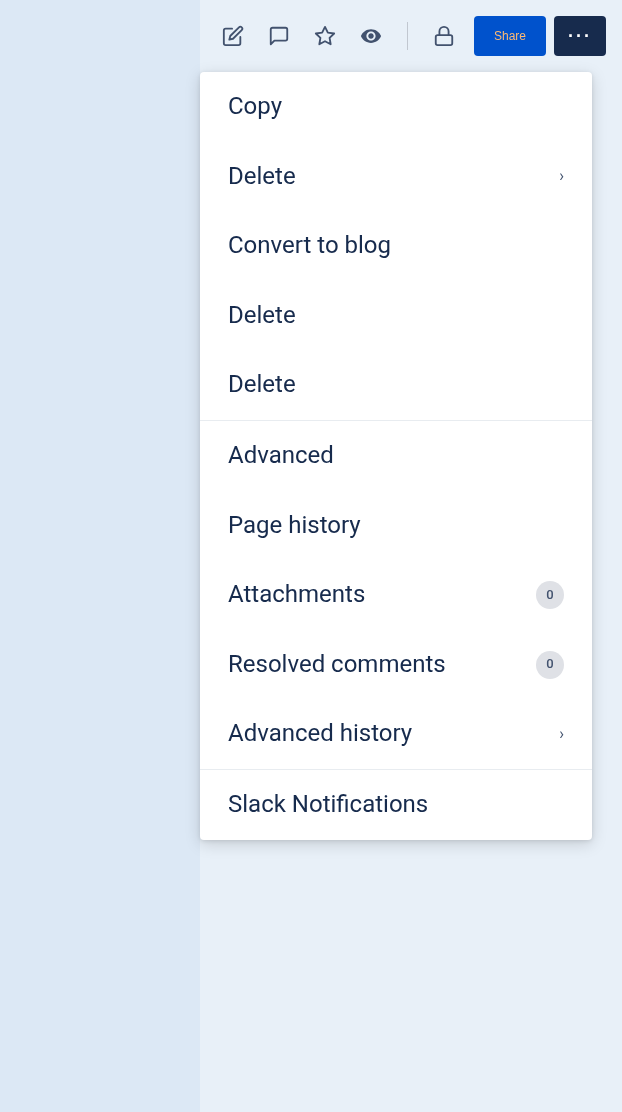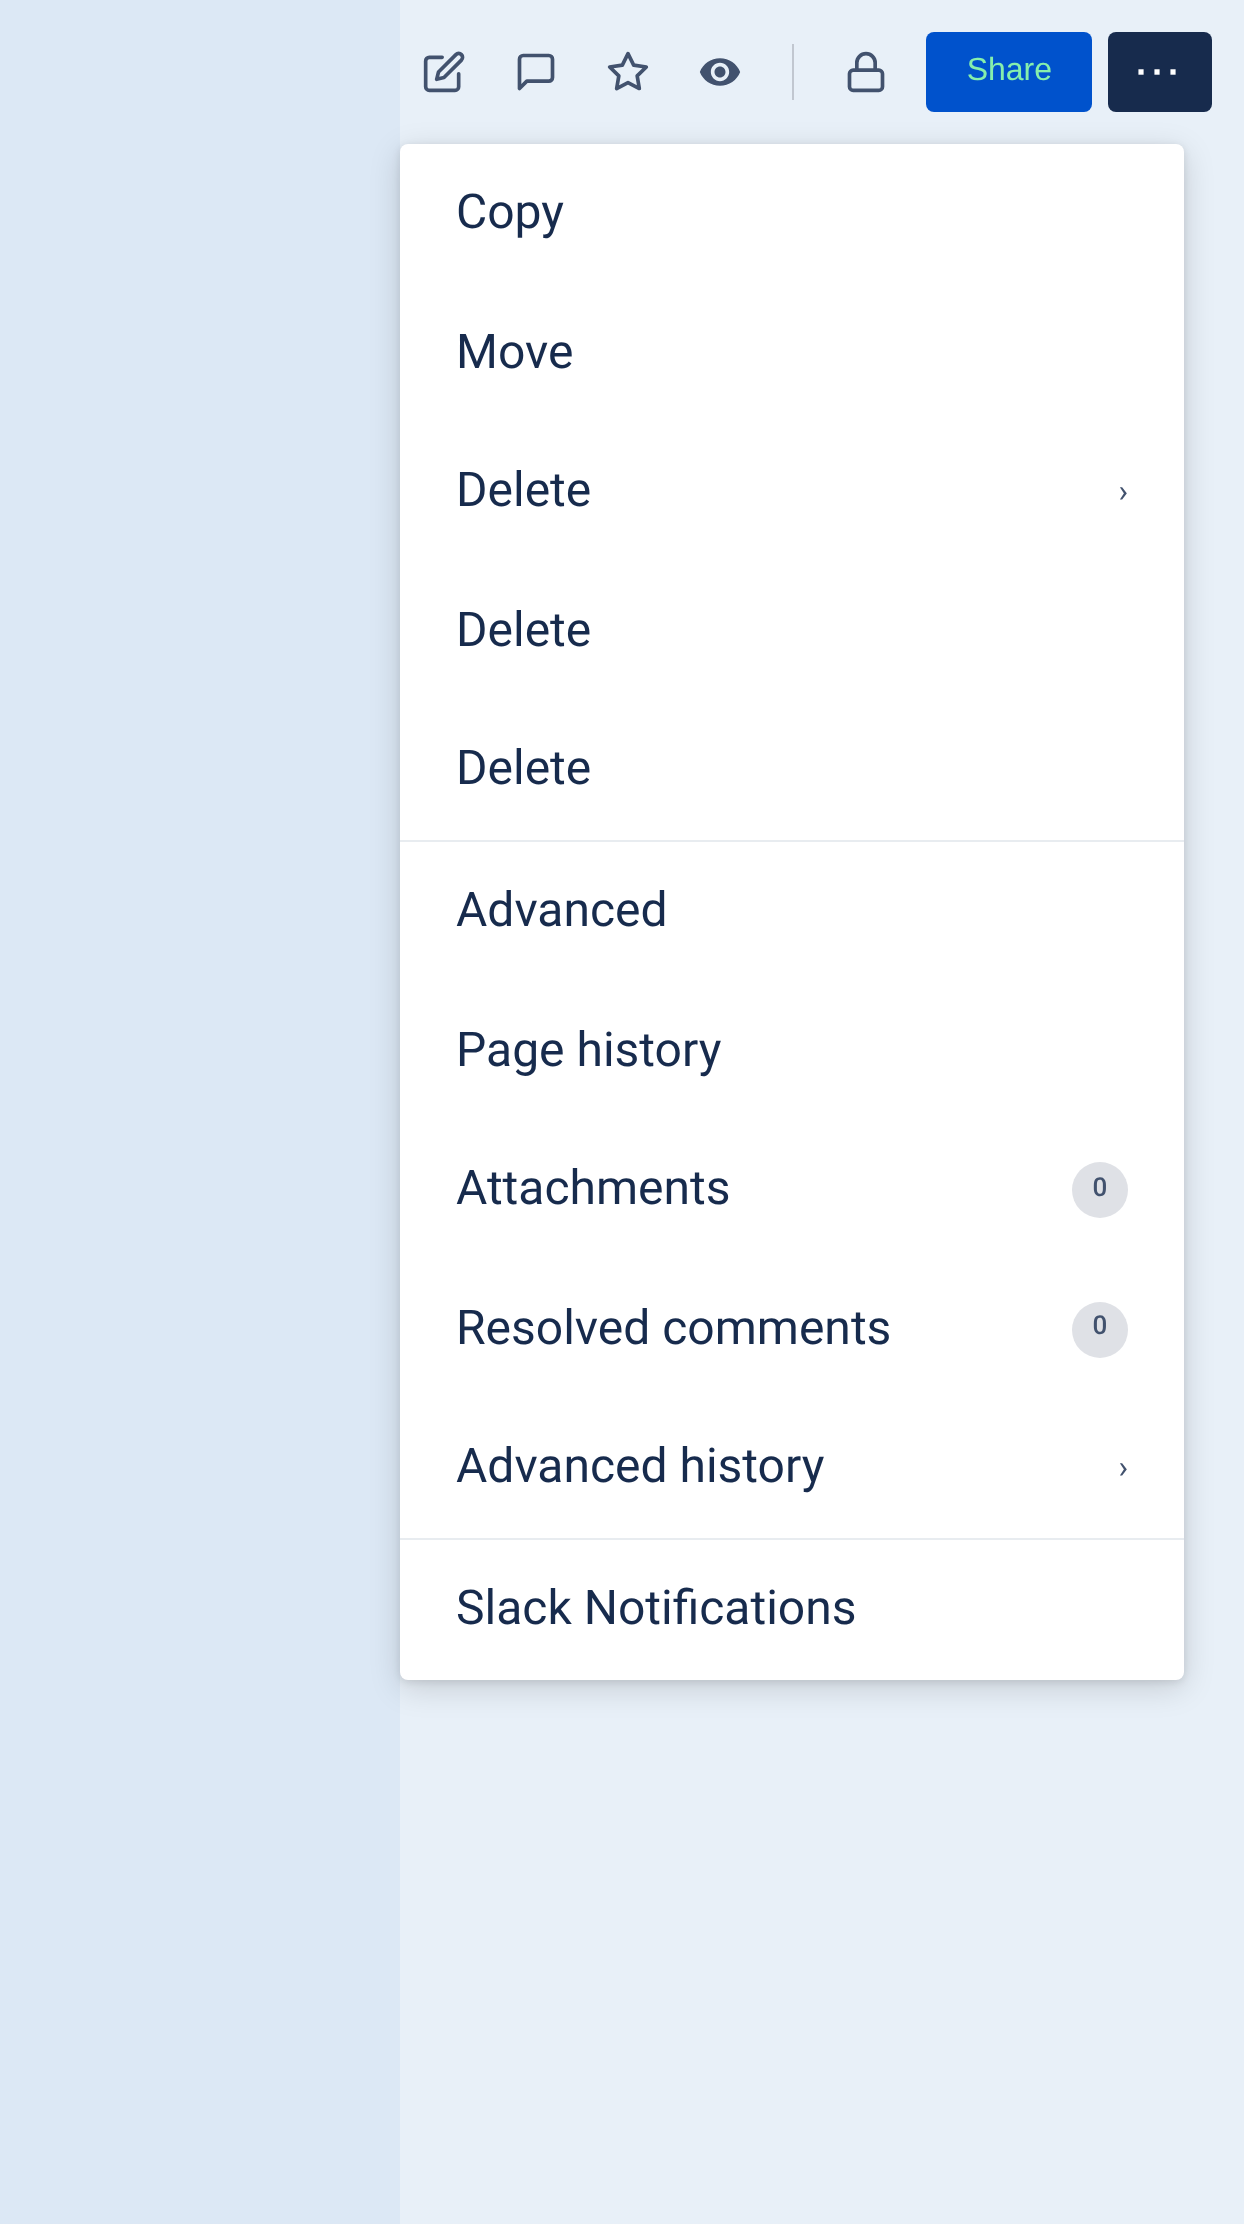--- a/index.html
+++ b/index.html
@@ -52,25 +52,25 @@
 
     .toolbar-divider {
       width: 1px;
       height: 28px;
       background: #c1c7d0;
       margin: 0 4px;
     }
 
     .share-button {
       background: #0052cc;
-      color: #86efac;
+      color: #fdba74;
       border: none;
       border-radius: 4px;
       padding: 8px 20px;
-      font-size: 16px;
+      font-size: 12px;
       font-weight: 500;
       cursor: pointer;
       height: 40px;
     }
 
     .more-button {
       background: #172b4d;
       color: white;
       border: none;
       border-radius: 4px;
@@ -221,29 +221,29 @@
   <button class="more-button">···</button>
 </div>
 
 <div class="dropdown-menu">
 
   <div class="menu-section">
     <div class="menu-item">
       <span class="menu-item-label">Copy</span>
     </div>
     <div class="menu-item">
-      <span class="menu-item-label">Move</span>
-    </div>
-    <div class="menu-item">
       <span class="menu-item-label">Delete</span>
       <div class="menu-item-right">
         <span class="chevron-icon">›</span>
       </div>
     </div>
     <div class="menu-item">
+      <span class="menu-item-label">Convert to blog</span>
+    </div>
+    <div class="menu-item">
       <span class="menu-item-label">Delete</span>
     </div>
     <div class="menu-item">
       <span class="menu-item-label">Delete</span>
     </div>
   </div>
 
   <div class="menu-section">
     <div class="menu-item">
       <span class="menu-item-label">Advanced</span>

